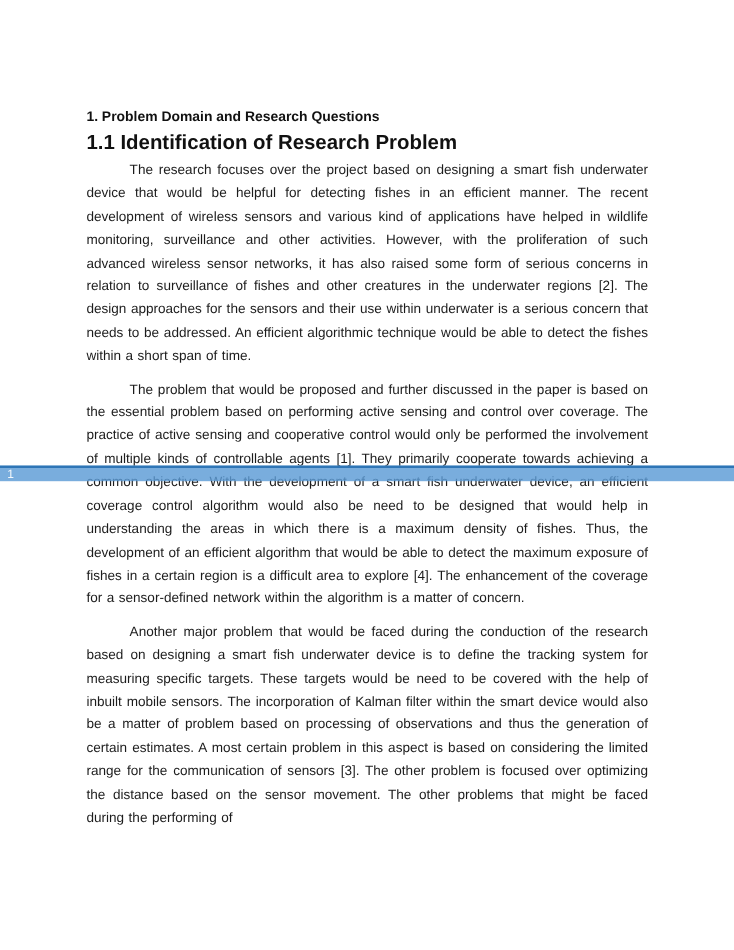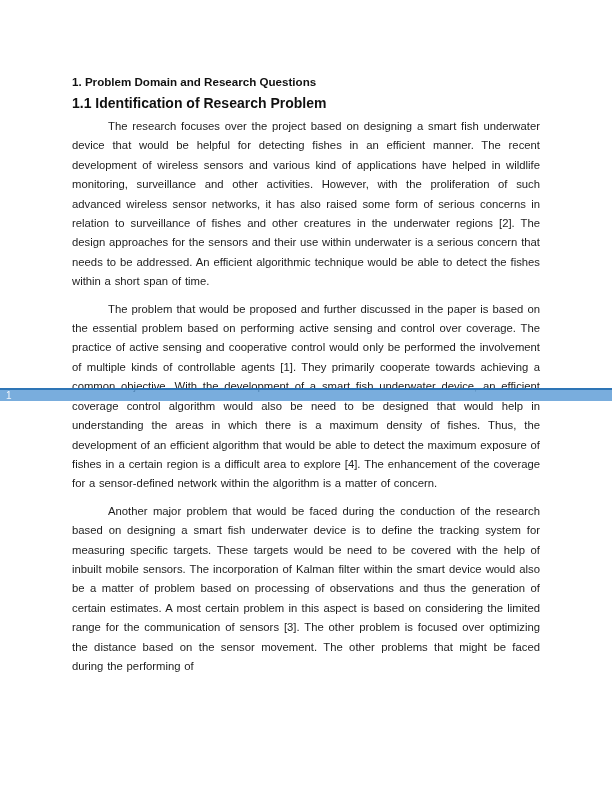--- a/index.html
+++ b/index.html
@@ -12,32 +12,32 @@
     width: 612px;
     height: 792px;
     background: #ffffff;
     overflow: hidden;
     font-family: "Liberation Sans", sans-serif;
     color: #1a1a1a;
   }
   .content {
     position: absolute;
     left: 72px;
-    top: 76px;
+    top: 92px;
     width: 468px;
   }
   .h1 {
     font-size: 11.6px;
     font-weight: bold;
     line-height: 12px;
     margin: 0 0 9px 0;
     color: #111111;
   }
   .h2 {
-    font-size: 14px;
+    font-size: 17px;
     font-weight: bold;
     line-height: 12px;
     margin: 0 0 8px 0;
     color: #111111;
   }
   .para {
     font-size: 11.3px;
     line-height: 19.4px;
     text-align: justify;
     text-indent: 36px;

